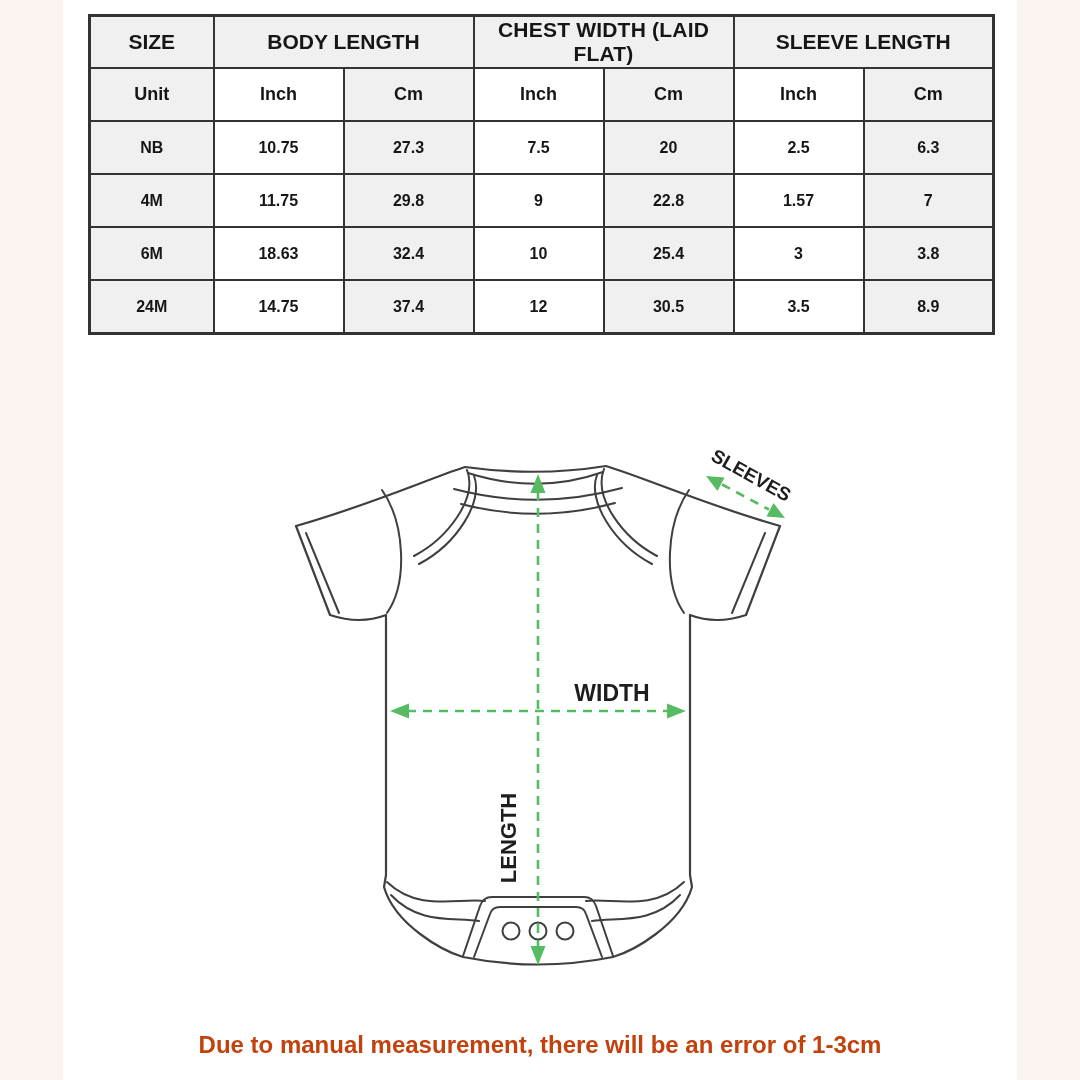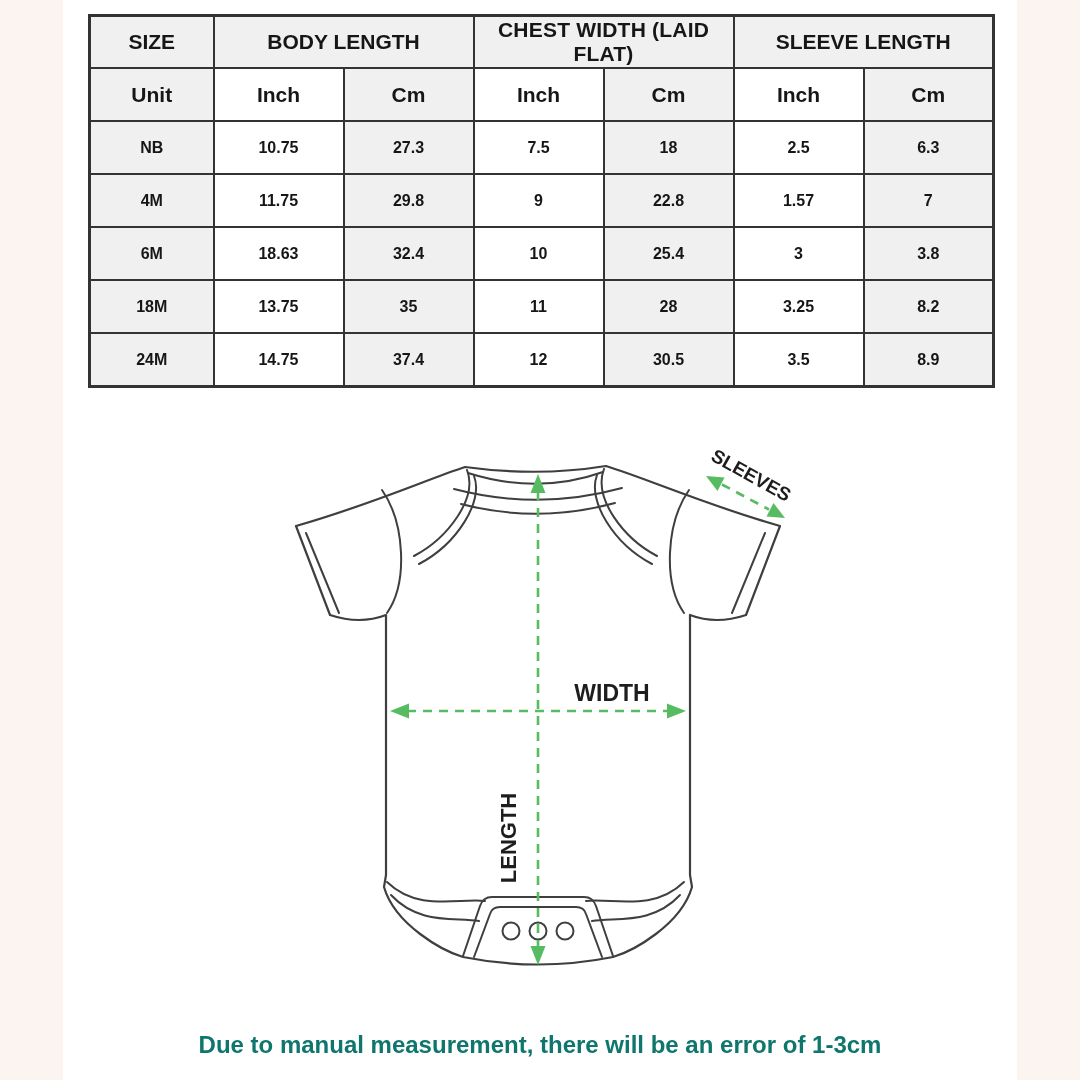--- a/index.html
+++ b/index.html
@@ -25,21 +25,21 @@
   table.size-table td{
     border:2px solid #333333;
     text-align:center;vertical-align:middle;
     font-weight:bold;color:#161616;
     font-size:16px;
     padding:0;
     height:51px;
   }
   table.size-table tr.hdr td{height:50px;font-size:21px;}
   table.size-table td.small{font-size:17px;letter-spacing:0.2px;}
-  table.size-table tr.unit td{font-size:21px;}
+  table.size-table tr.unit td{font-size:18px;}
   table.size-table td.shade{background:#f0f0f0;}
   table.size-table{border:3px solid #333333;}
 
   .diagram{
     position:absolute;left:278px;top:443px;
     width:524px;height:544px;
   }
   .ln{fill:none;stroke:#3f3f3f;stroke-width:2;stroke-linecap:round;stroke-linejoin:round;}
   .ln-fill{fill:#ffffff;stroke:#3f3f3f;stroke-width:2.2;stroke-linejoin:round;}
   .snap{fill:#ffffff;stroke:#3f3f3f;stroke-width:2;}
@@ -47,21 +47,21 @@
   .ga-dash{stroke-dasharray:9 7;}
   .gh{fill:#57bb61;stroke:none;}
   .diag-label{
     font-family:"Liberation Sans", sans-serif;
     font-weight:bold;fill:#1d1d1d;
   }
   .footnote{
     position:absolute;left:0;top:1031px;width:1080px;
     text-align:center;
     font-size:24px;font-weight:bold;
-    color:#0f766e;
+    color:#c2410c;
   }
 </style>
 </head>
 <body>
 
 <div class="page">
   <div class="panel"></div>
 
   <table class="size-table">
     <colgroup>
@@ -87,50 +87,41 @@
         <td>Inch</td>
         <td class="shade">Cm</td>
         <td>Inch</td>
         <td class="shade">Cm</td>
       </tr>
       <tr>
         <td class="shade">NB</td>
         <td>10.75</td>
         <td class="shade">27.3</td>
         <td>7.5</td>
-        <td class="shade">18</td>
+        <td class="shade">20</td>
         <td>2.5</td>
         <td class="shade">6.3</td>
       </tr>
       <tr>
         <td class="shade">4M</td>
         <td>11.75</td>
         <td class="shade">29.8</td>
         <td>9</td>
         <td class="shade">22.8</td>
         <td>1.57</td>
         <td class="shade">7</td>
       </tr>
       <tr>
         <td class="shade">6M</td>
         <td>18.63</td>
         <td class="shade">32.4</td>
         <td>10</td>
         <td class="shade">25.4</td>
         <td>3</td>
         <td class="shade">3.8</td>
-      </tr>
-      <tr>
-        <td class="shade">18M</td>
-        <td>13.75</td>
-        <td class="shade">35</td>
-        <td>11</td>
-        <td class="shade">28</td>
-        <td>3.25</td>
-        <td class="shade">8.2</td>
       </tr>
       <tr>
         <td class="shade">24M</td>
         <td>14.75</td>
         <td class="shade">37.4</td>
         <td>12</td>
         <td class="shade">30.5</td>
         <td>3.5</td>
         <td class="shade">8.9</td>
       </tr>

